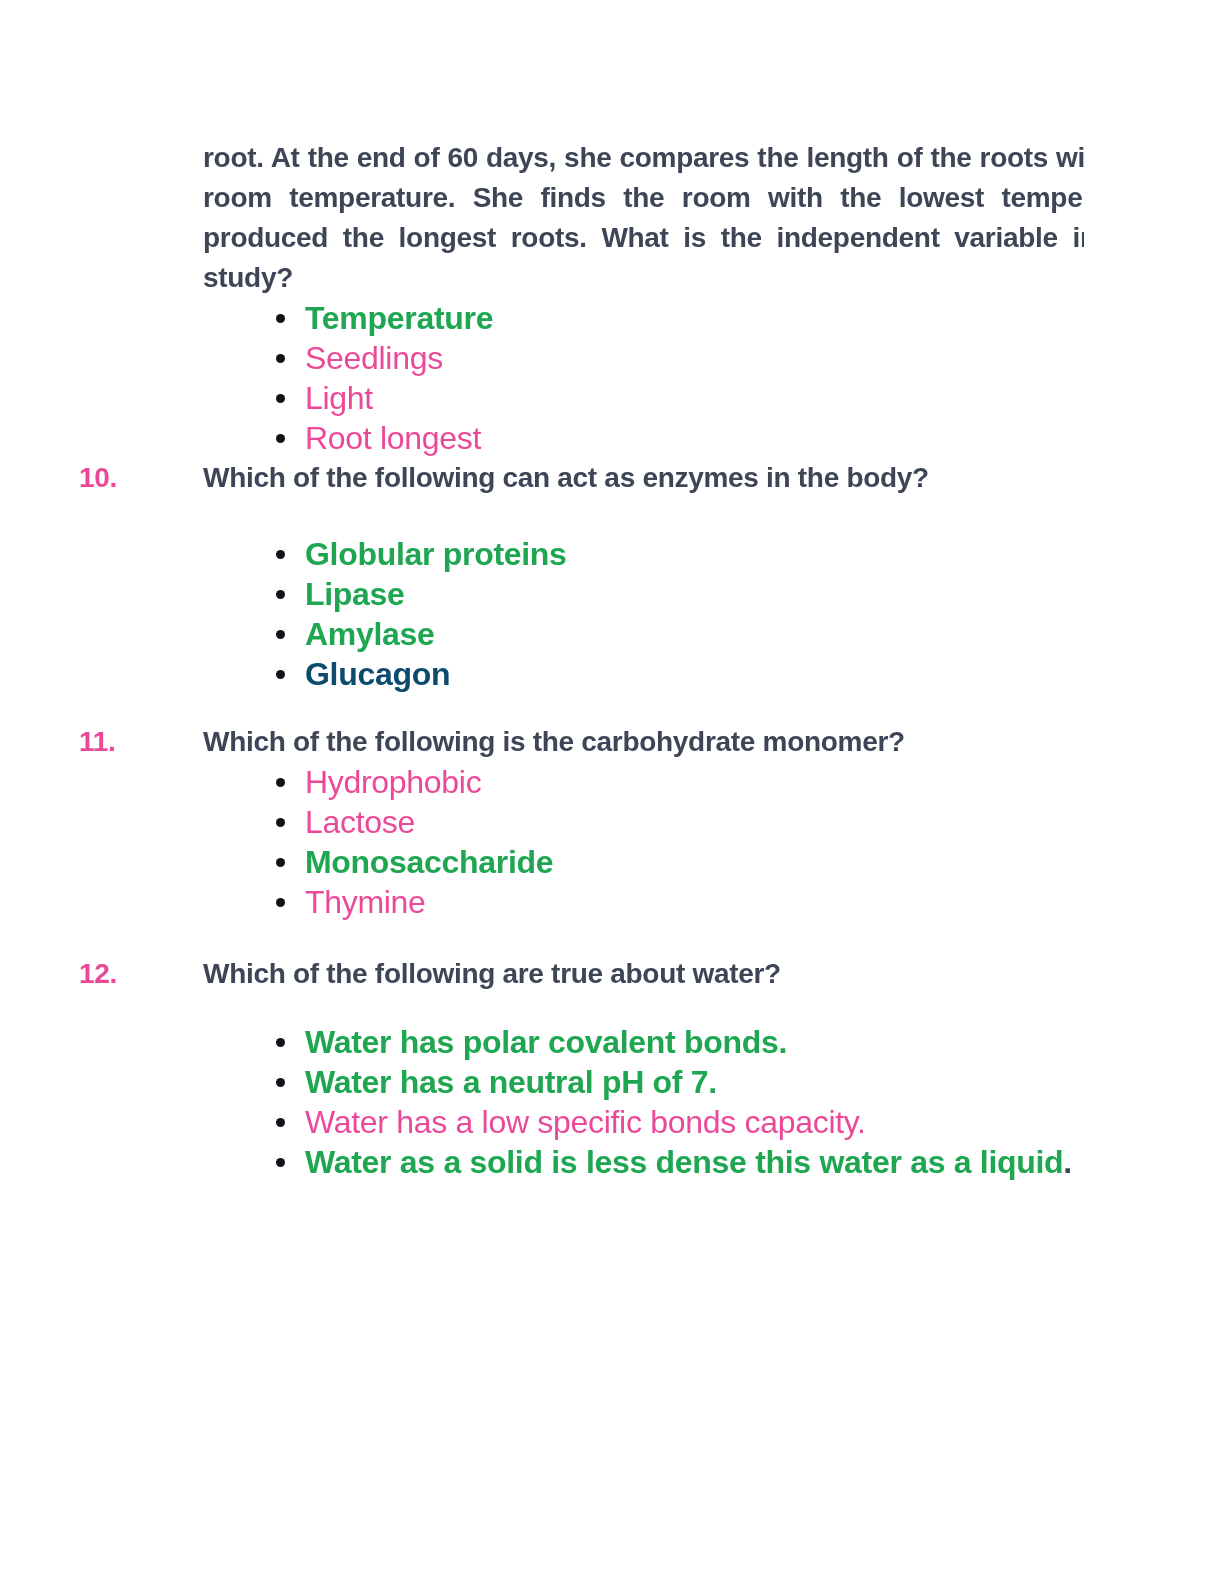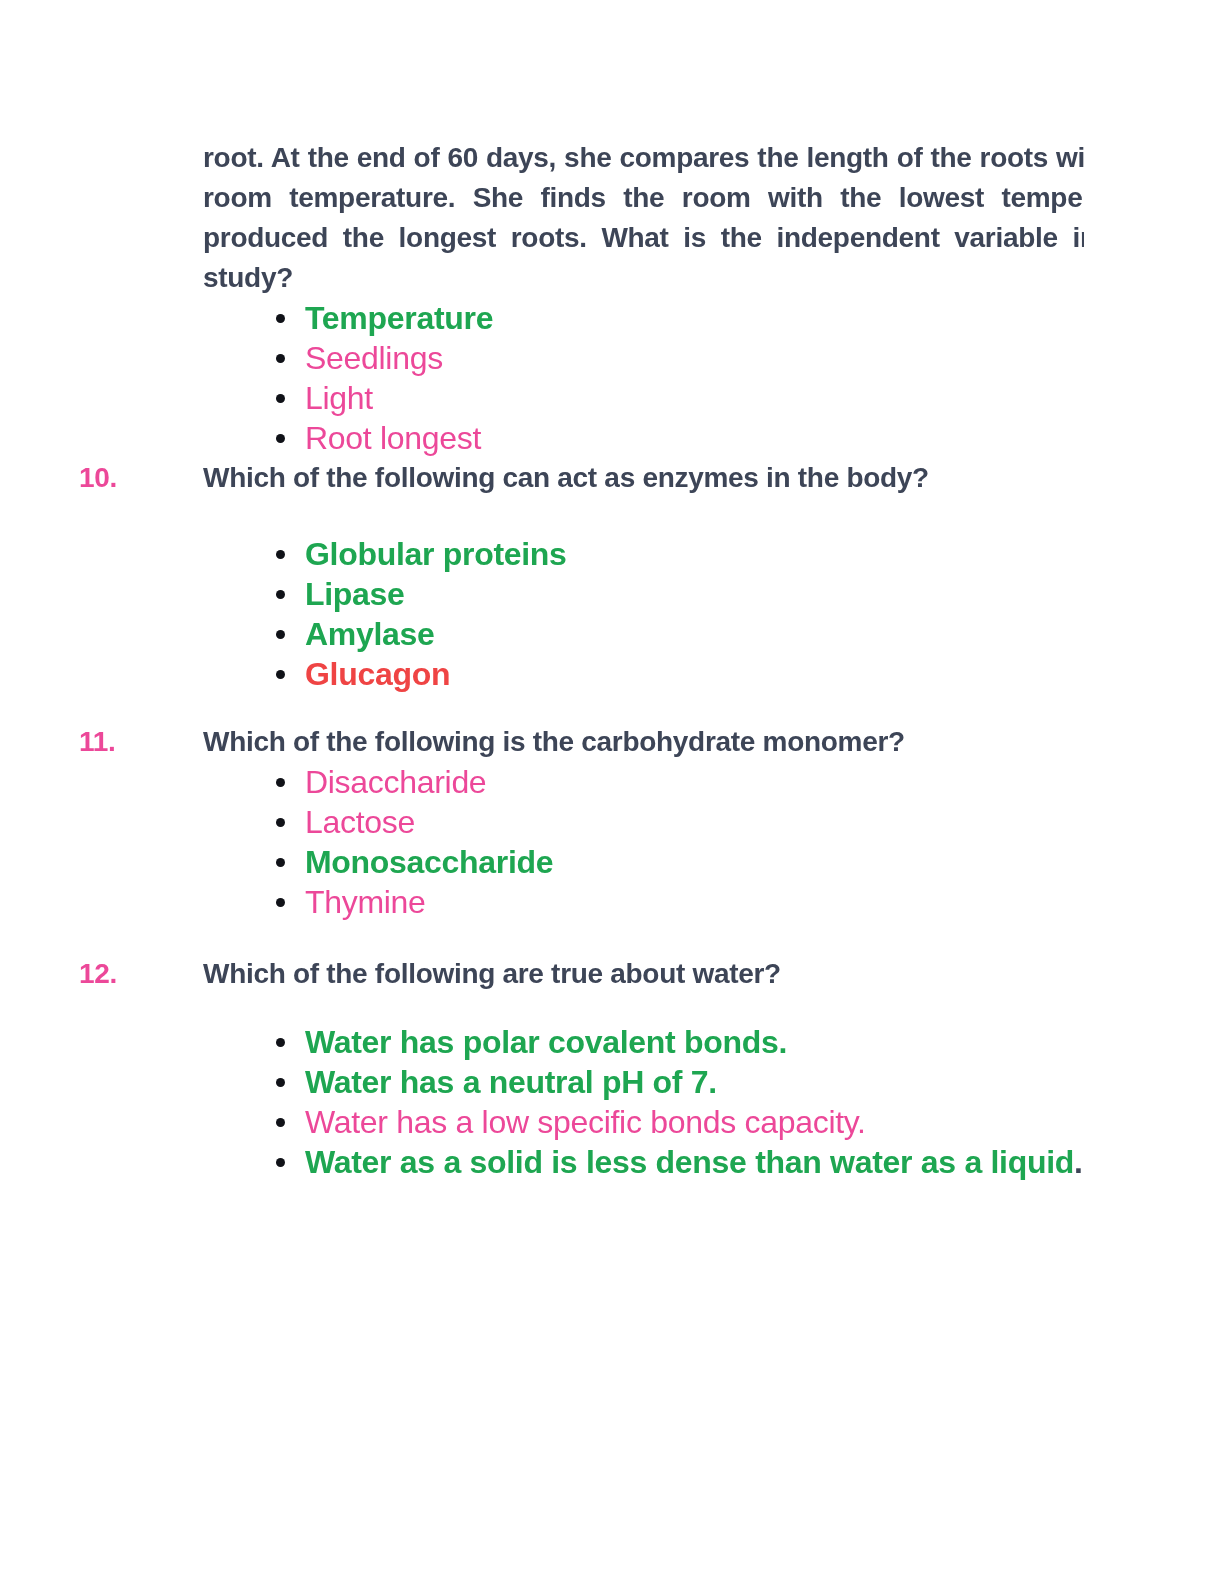--- a/index.html
+++ b/index.html
@@ -59,21 +59,21 @@
     position: absolute;
     left: 73px;
     top: 16px;
     width: 9px;
     height: 9px;
     border-radius: 50%;
     background: #101218;
   }
   li.regular { font-weight: 400; color: #ec4899; }
   li.green   { font-weight: 700; color: #1ea651; }
-  li.black-bold { font-weight: 700; color: #ef4444; }
+  li.black-bold { font-weight: 700; color: #0c4a6e; }
   .dark-suffix { color: #3d4557; }
 
   .mt-options { margin-top: 36px; }
   .sec-q11 { margin-top: 28px; }
   .sec-q12 { margin-top: 32px; }
   .sec-q12 .options { margin-top: 28px; }
   .sec-q13 { margin-top: 60px; }
 
   .stray-dot {
     position: absolute;
@@ -131,21 +131,21 @@
           <span>Glucagon</span>
         </li>
       </ul>
     </section>
 
     <section class="sec-q11">
       <p class="q-line"><span class="q-num">11.</span><span>Which of the following is the carbohydrate monomer?</span></p>
       <ul class="options">
         <li class="regular">
           <span class="bullet"></span>
-          <span>Disaccharide</span>
+          <span>Hydrophobic</span>
         </li>
         <li class="regular">
           <span class="bullet"></span>
           <span>Lactose</span>
         </li>
         <li class="green">
           <span class="bullet"></span>
           <span>Monosaccharide</span>
         </li>
         <li class="regular">
@@ -165,21 +165,21 @@
         <li class="green">
           <span class="bullet"></span>
           <span>Water has a neutral pH of 7.</span>
         </li>
         <li class="regular">
           <span class="bullet"></span>
           <span>Water has a low specific bonds capacity.</span>
         </li>
         <li class="green">
           <span class="bullet"></span>
-          <span>Water as a solid is less dense than water as a liquid</span><span class="dark-suffix">.</span>
+          <span>Water as a solid is less dense this water as a liquid</span><span class="dark-suffix">.</span>
         </li>
       </ul>
     </section>
 
 
   </div>
 
   <span class="stray-dot"></span>
 </div>
 

